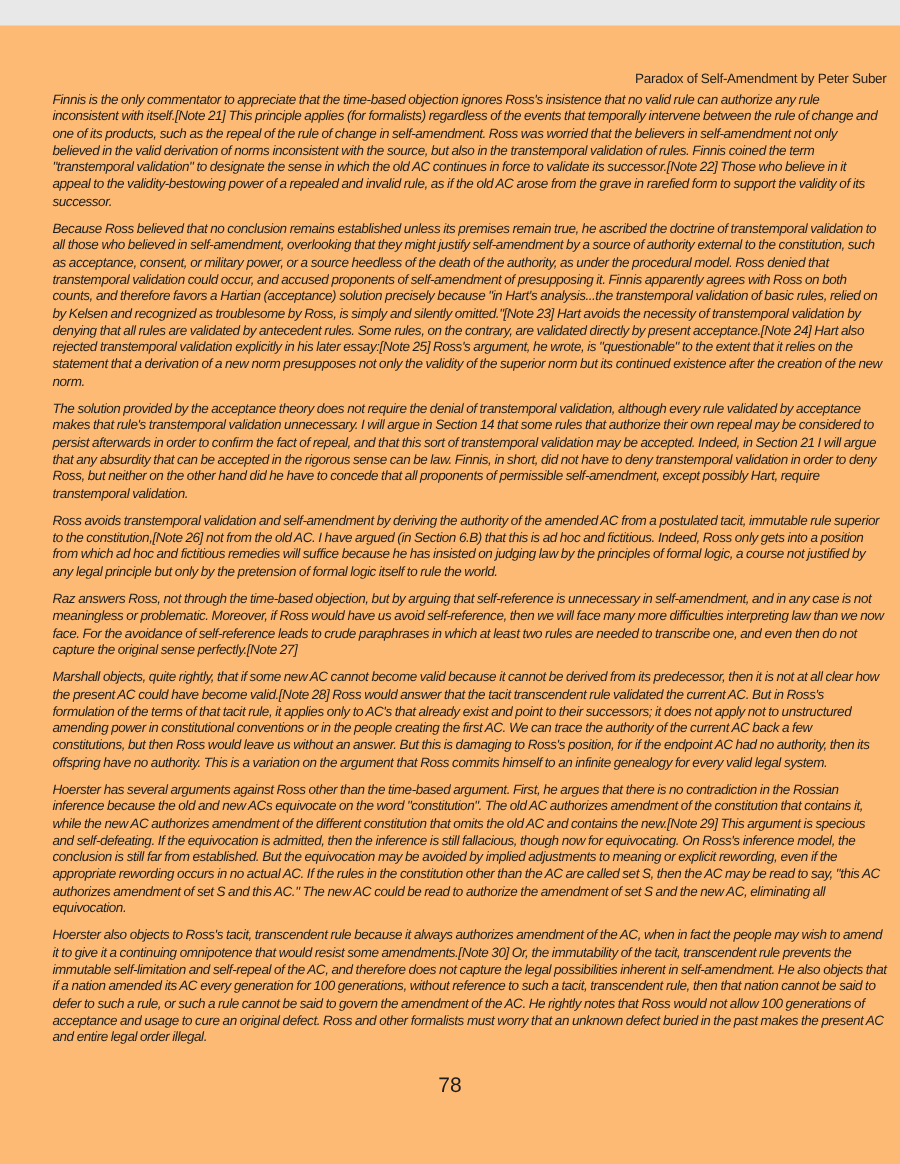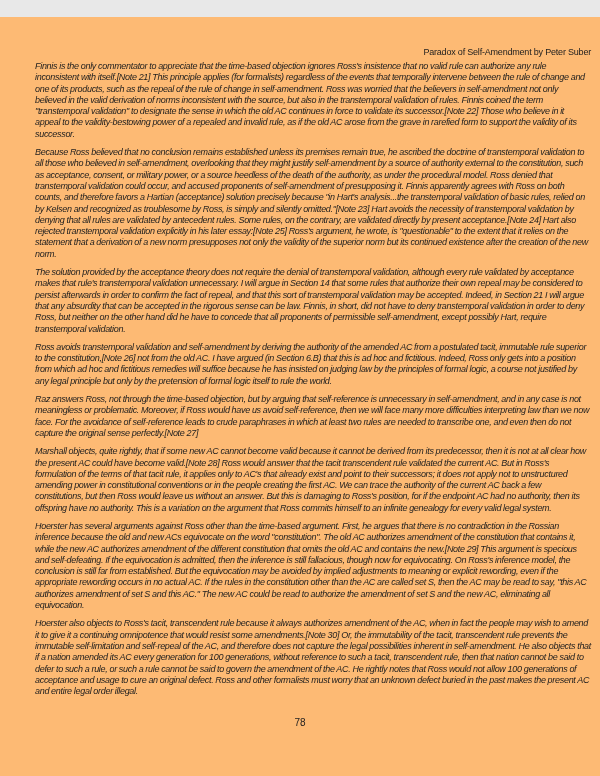--- a/index.html
+++ b/index.html
@@ -35,21 +35,21 @@
     font-size: 9px;
     line-height: 11.3px;
     letter-spacing: -0.3px;
     word-spacing: -0.2px;
     text-align: left;
     font-style: italic;
   }
   .page-footer {
     width: 100%;
     text-align: center;
-    font-size: 10px;
+    font-size: 14px;
     line-height: 12px;
     padding-bottom: 20px;
   }
 </style>
 </head>
 <body>
 
 <div class="page">
   <div class="content">
     <div class="running-header">Paradox of Self-Amendment by Peter Suber</div>

